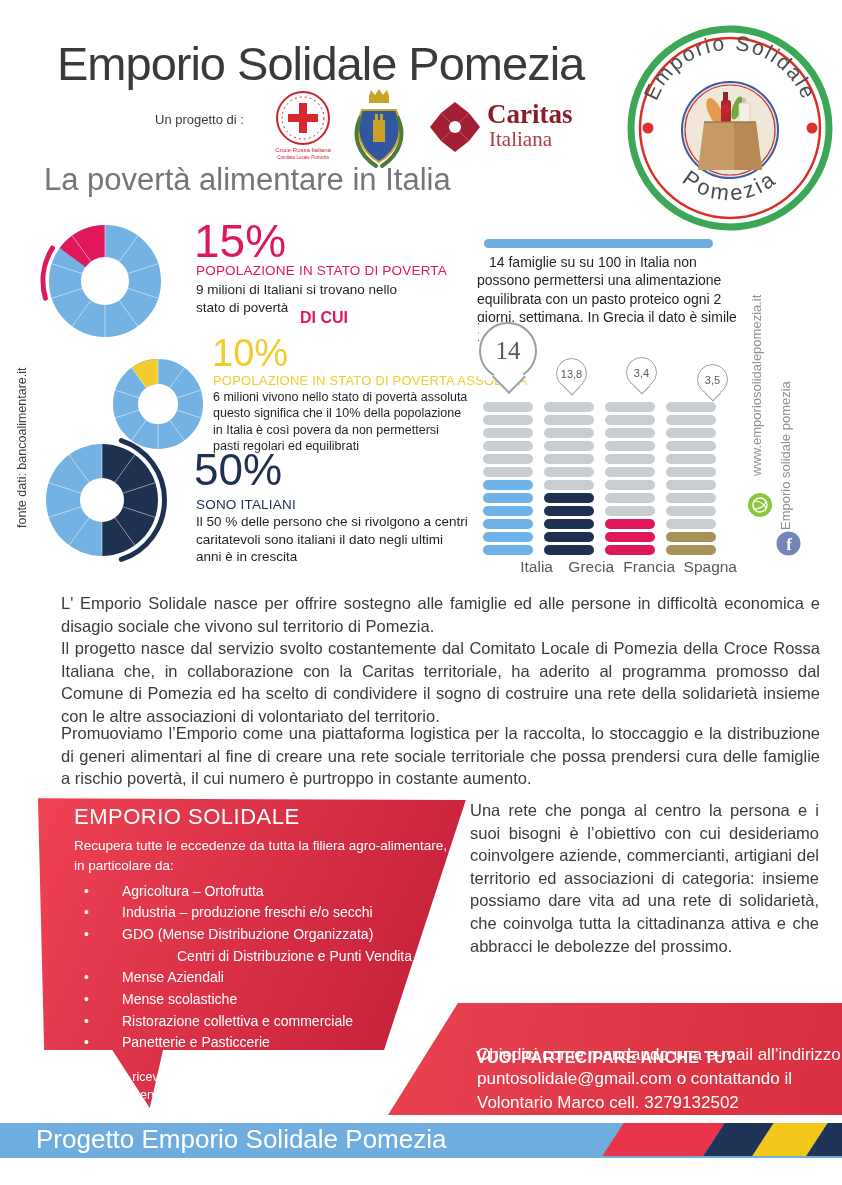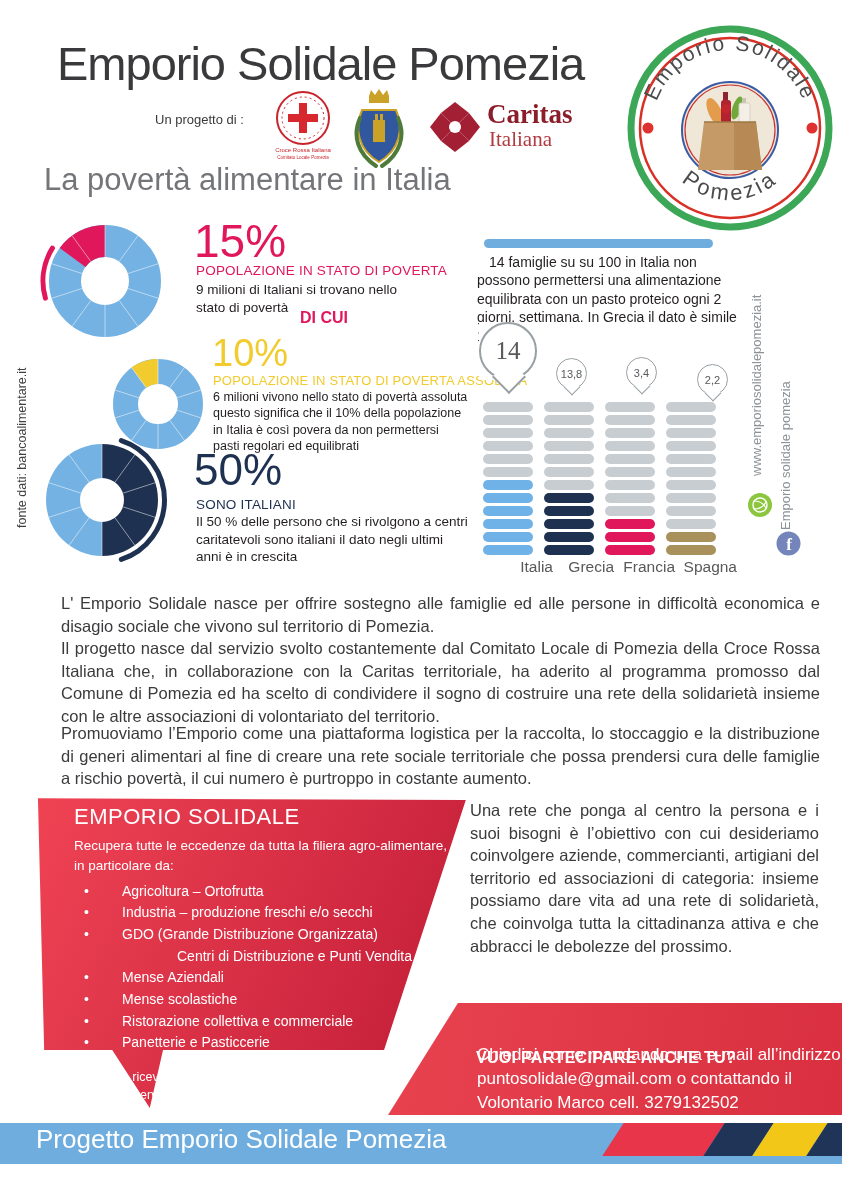--- a/index.html
+++ b/index.html
@@ -53,21 +53,21 @@
   .rb-bullet{width:14px;margin-left:10px;margin-right:24px;}
   .rb-sub{font-size:14px;line-height:1.55;margin-left:103px;}
   .rb-note{font-size:12.5px;line-height:1.45;white-space:pre-line;margin-top:14px;}
   
   .vuoi-box{left:388px;top:1003px;width:454px;height:112px;color:#fff;
      background:linear-gradient(100deg,#e8424f,#d92f40);
      clip-path:polygon(15.4% 0,100% 0,100% 100%,0 100%);}
   .vuoi-head{position:absolute;left:88px;top:14px;font-size:16px;font-weight:bold;letter-spacing:.3px;margin-top:32px;}
   .vuoi-body{position:absolute;left:89px;top:40px;font-size:17px;line-height:1.42;white-space:pre-line;}
   
-  .footer-bar{left:0;top:1123px;width:842px;height:41px;background:#6fadDF;}
+  .footer-bar{left:0;top:1123px;width:842px;height:35px;background:#6fadDF;}
   .footer-text{position:absolute;left:36px;top:0;height:33px;line-height:33px;font-size:26px;color:#fff;}
   .stripes{position:absolute;right:0;top:0;width:300px;height:33px;overflow:hidden;}
   .stripe{position:absolute;top:-4px;height:44px;transform:skewX(-33deg);}
   
   .caritas-word{left:487px;top:101px;font-family:"Liberation Serif",serif;line-height:1;}
   .caritas-l1{font-size:27px;font-weight:bold;color:#8c1e2c;}
   .caritas-l2{font-size:21px;color:#b03a3f;margin-top:1px;margin-left:2px;}
   svg{display:block;}
   .chart-layer{left:0;top:0;pointer-events:none;}
 </style>
@@ -182,21 +182,21 @@
   </div>
   <div class="pin pin-sm p-francia">
     <div class="tail"></div>
     <div class="circle">
         <span class="val">3,4</span>
       </div>
   </div>
   <div class="pin pin-sm p-spagna">
     <div class="tail"></div>
     <div class="circle">
-        <span class="val">2,2</span>
+        <span class="val">3,5</span>
       </div>
   </div>
 
   <svg id="charts-svg" class="abs chart-layer" width="842" height="1185" viewBox="0 0 842 1185">
       <circle cx="105" cy="281" r="40" fill="none" stroke="#74b2e3" stroke-width="32"></circle>
       <path d="M105 225 A56 56 0 0 0 59.69504831500295 248.0840258716215 L85.58359213500127 266.89315394498067 A24 24 0 0 1 105 257 Z" fill="#e1175c"></path>
       <line x1="105" y1="257" x2="105" y2="225" stroke="#ffffff" stroke-opacity="0.5" stroke-width="1"></line>
       <line x1="90.89315394498064" y1="261.58359213500125" x2="72.08402587162152" y2="235.69504831500294" stroke="#ffffff" stroke-opacity="0.5" stroke-width="1"></line>
       <line x1="82.17464360891631" y1="273.58359213500125" x2="51.7408350874714" y2="263.69504831500296" stroke="#ffffff" stroke-opacity="0.5" stroke-width="1"></line>
       <line x1="82.17464360891631" y1="288.41640786499875" x2="51.740835087471396" y2="298.30495168499704" stroke="#ffffff" stroke-opacity="0.5" stroke-width="1"></line>
@@ -312,21 +312,21 @@
           <div class="rb-item">
             <span class="rb-bullet">•</span>
             <span class="rb-text">Agricoltura – Ortofrutta</span>
           </div>
           <div class="rb-item">
             <span class="rb-bullet">•</span>
             <span class="rb-text">Industria – produzione freschi e/o secchi</span>
           </div>
           <div class="rb-item">
             <span class="rb-bullet">•</span>
-            <span class="rb-text">GDO (Grande Distribuzione Organizzata)</span>
+            <span class="rb-text">GDO (Mense Distribuzione Organizzata)</span>
           </div>
           <div class="rb-sub">Centri di Distribuzione e Punti Vendita</div>
           <div class="rb-item">
             <span class="rb-bullet">•</span>
             <span class="rb-text">Mense Aziendali</span>
           </div>
           <div class="rb-item">
             <span class="rb-bullet">•</span>
             <span class="rb-text">Mense scolastiche</span>
           </div>

